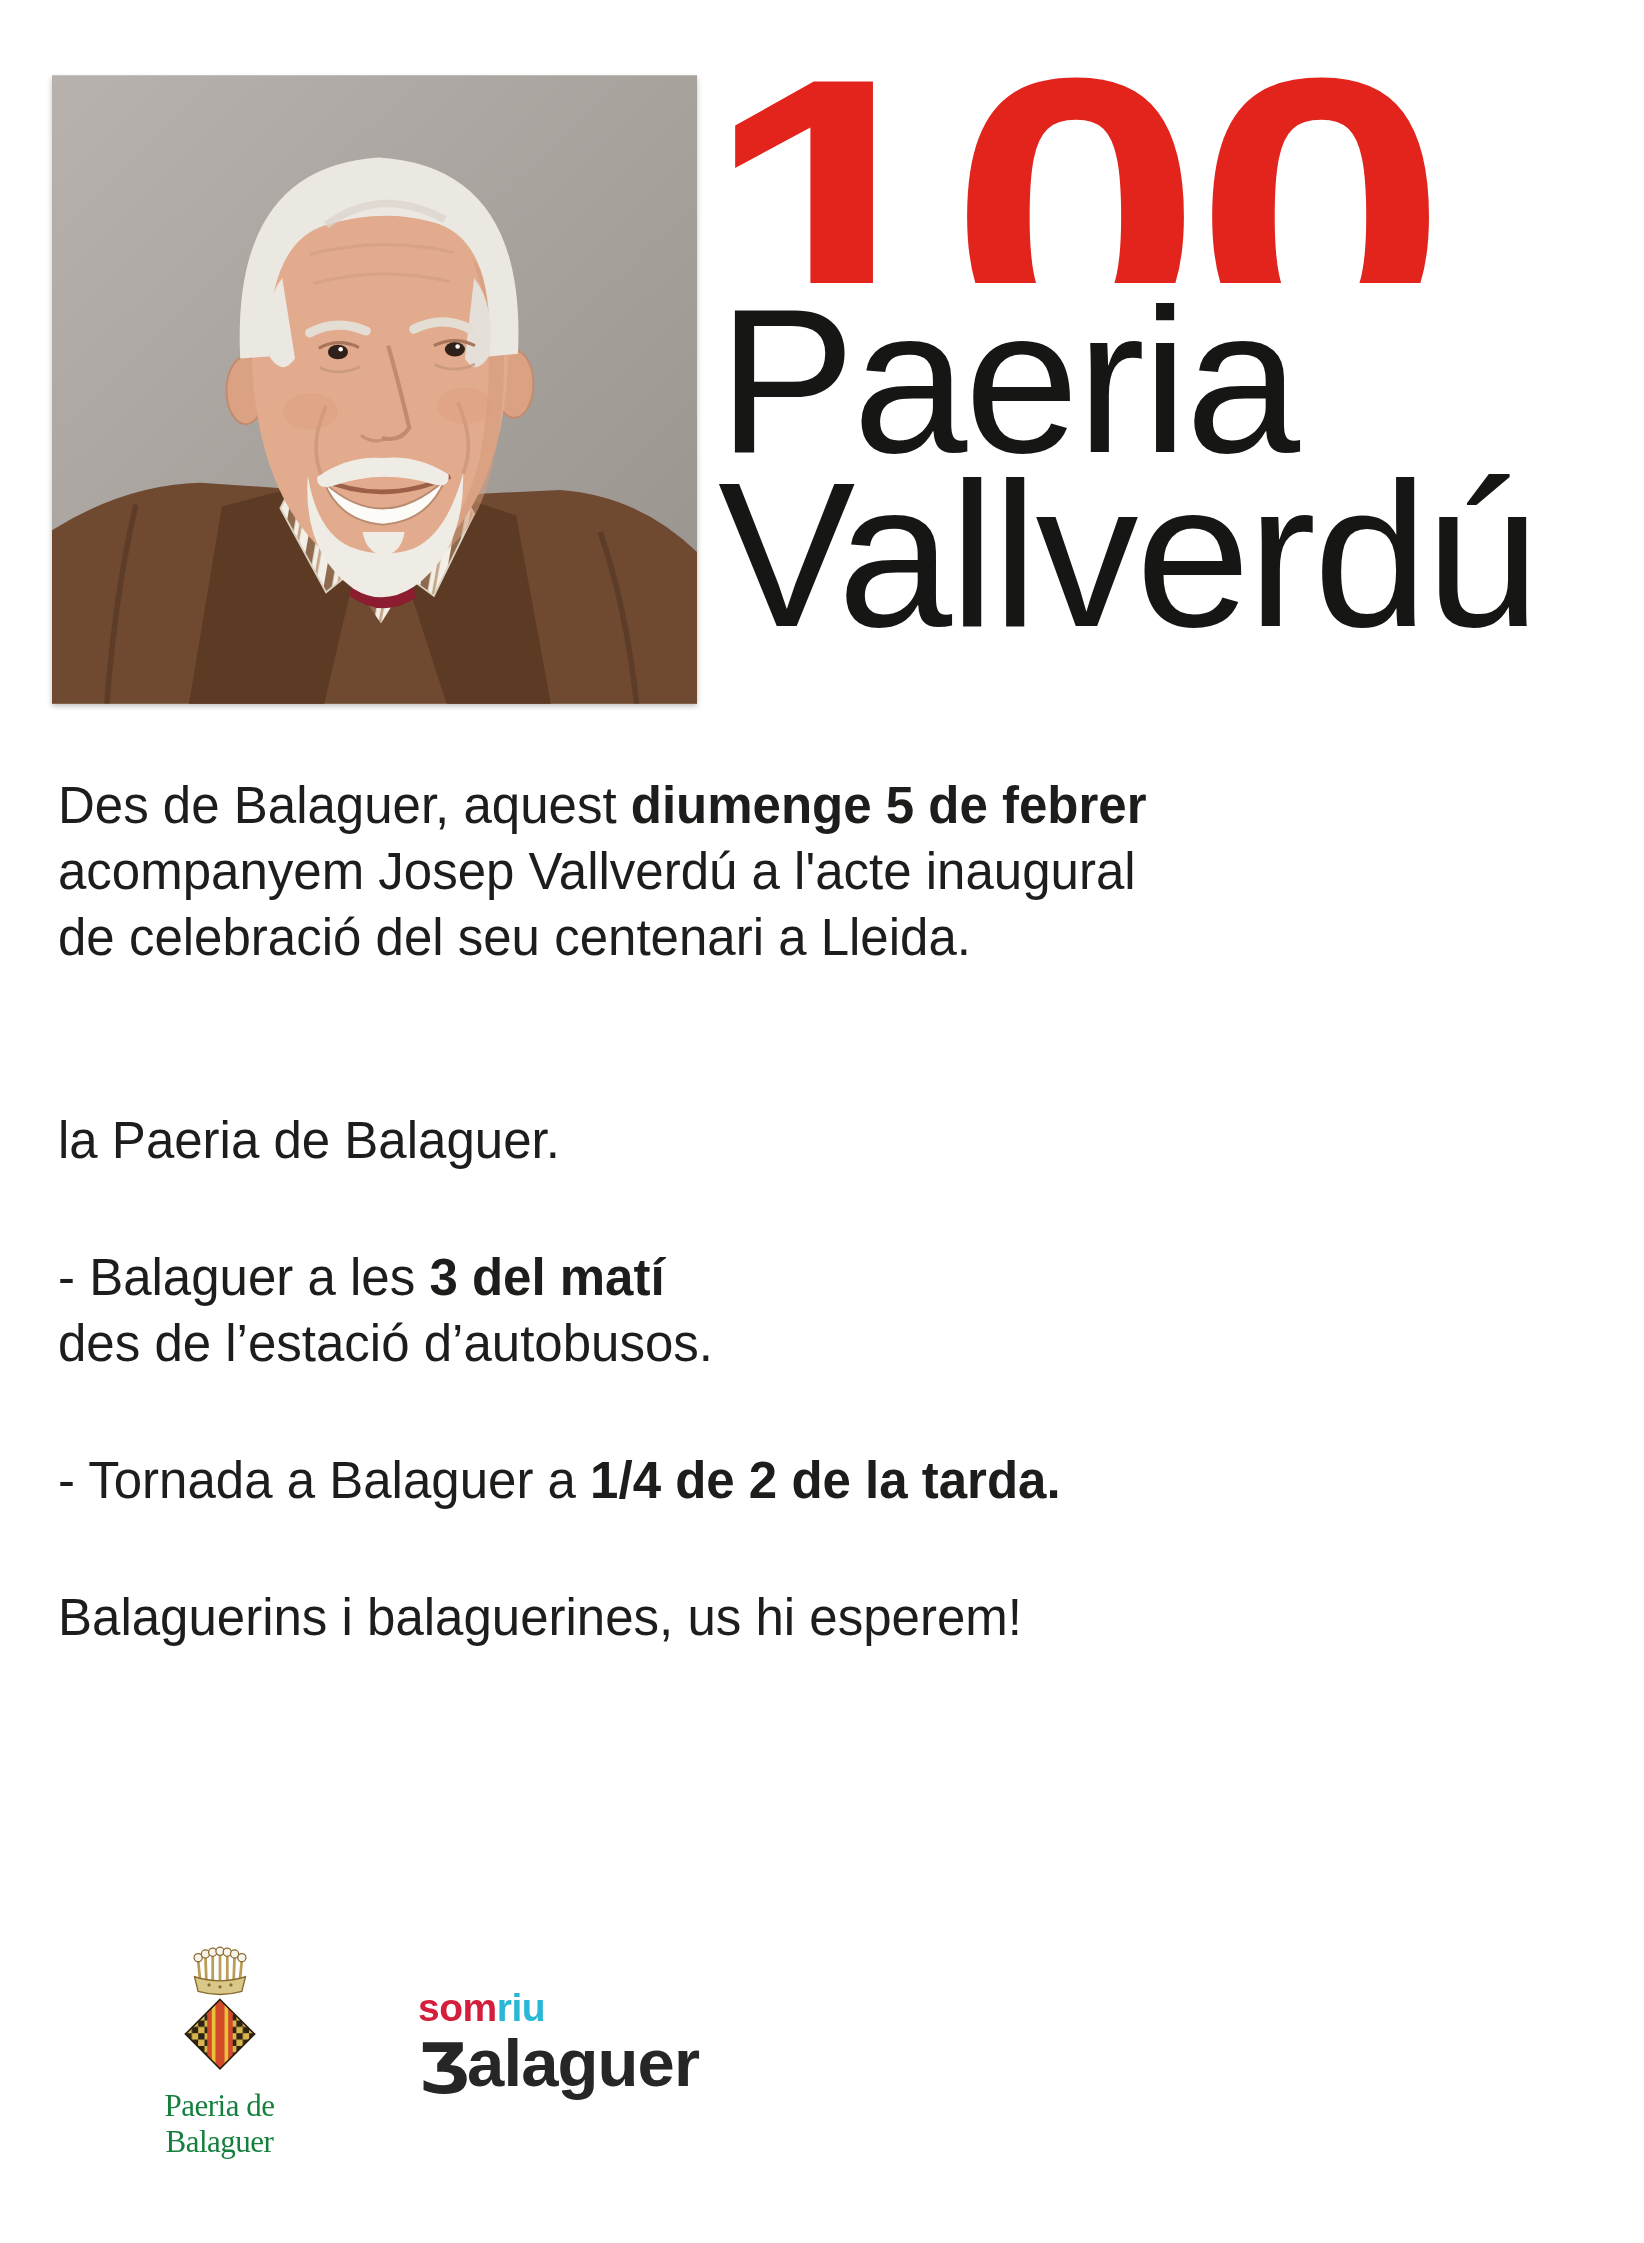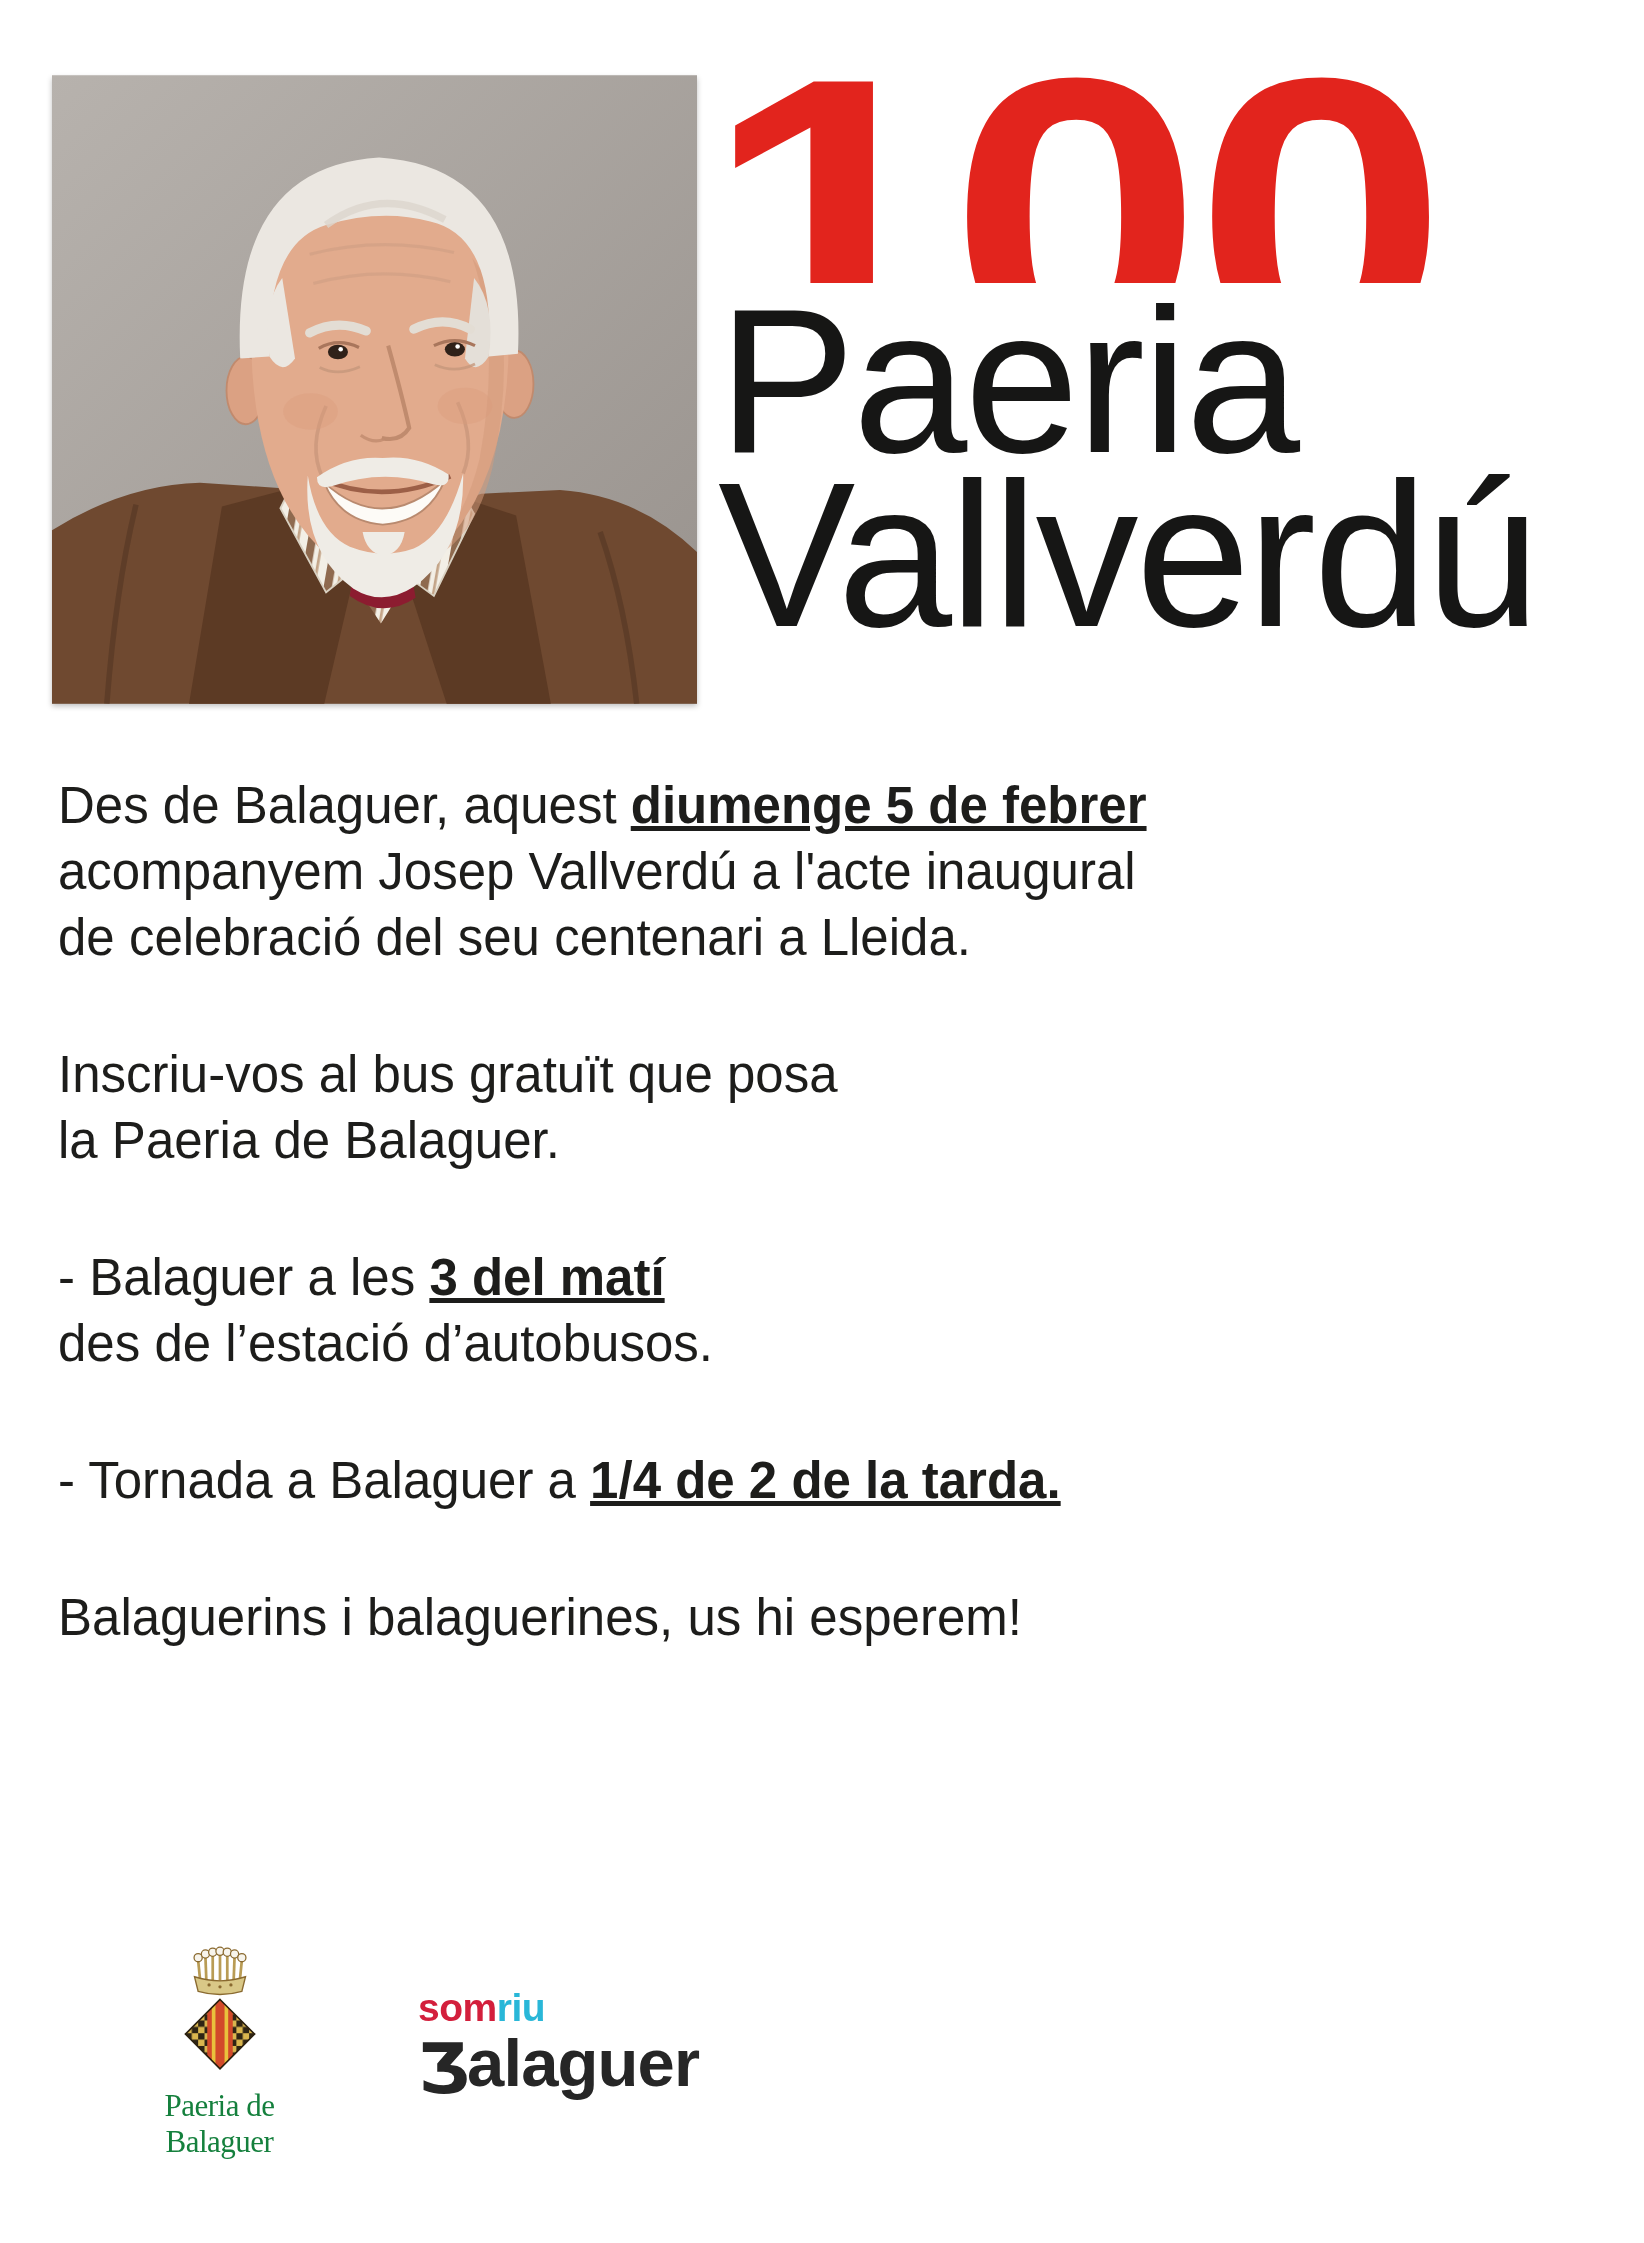--- a/index.html
+++ b/index.html
@@ -20,21 +20,21 @@
 
   
   .name{position:absolute;left:718px;top:294px;
         font-size:206px;line-height:174px;font-weight:300;
         letter-spacing:-2.7px;color:#161615;}
 
   
   .copy{position:absolute;left:58px;top:773px;width:1535px;
         font-size:51px;line-height:66px;}
   .copy p{margin:0 0 71px 0;}
-  .copy strong{font-weight:700;text-decoration:underline;}
+  .copy strong{font-weight:700;}
 
   
   .paeria{position:absolute;left:110px;top:1944px;width:219px;text-align:center;}
   .paeria .caption{display:block;margin-top:9.1px;
         font-family:"Liberation Serif",serif;font-size:31px;
         letter-spacing:-0.5px;color:#15803d;}
 
   .somriu{position:absolute;left:418px;top:1988px;line-height:1;}
   .somriu .line1{font-size:39px;font-weight:700;letter-spacing:-0.5px;}
   .somriu .line2{margin-top:1.8px;font-size:67px;font-weight:700;
@@ -125,21 +125,21 @@
 <div class="name">
   <div>Paeria</div>
   <div>Vallverdú</div>
 </div>
 
 <div class="copy">
   <p><span>Des de Balaguer, aquest </span><strong>diumenge 5 de febrer</strong><br>
      <span>acompanyem Josep Vallverdú a l'acte inaugural</span><br>
      <span>de celebració del seu centenari a Lleida.</span></p>
 
-  <p><span>Inscriu-vos al bus gratuït que posa</span><br>
+  <p><br>
      <span>la Paeria de Balaguer.</span></p>
 
   <p><span>- Balaguer a les </span><strong>3 del matí</strong><br>
      <span>des de l’estació d’autobusos.</span></p>
 
   <p><span>- Tornada a Balaguer a </span><strong>1/4 de 2 de la tarda.</strong></p>
 
 
   <p><span>Balaguerins i balaguerines, us hi esperem!</span></p>
 </div>

